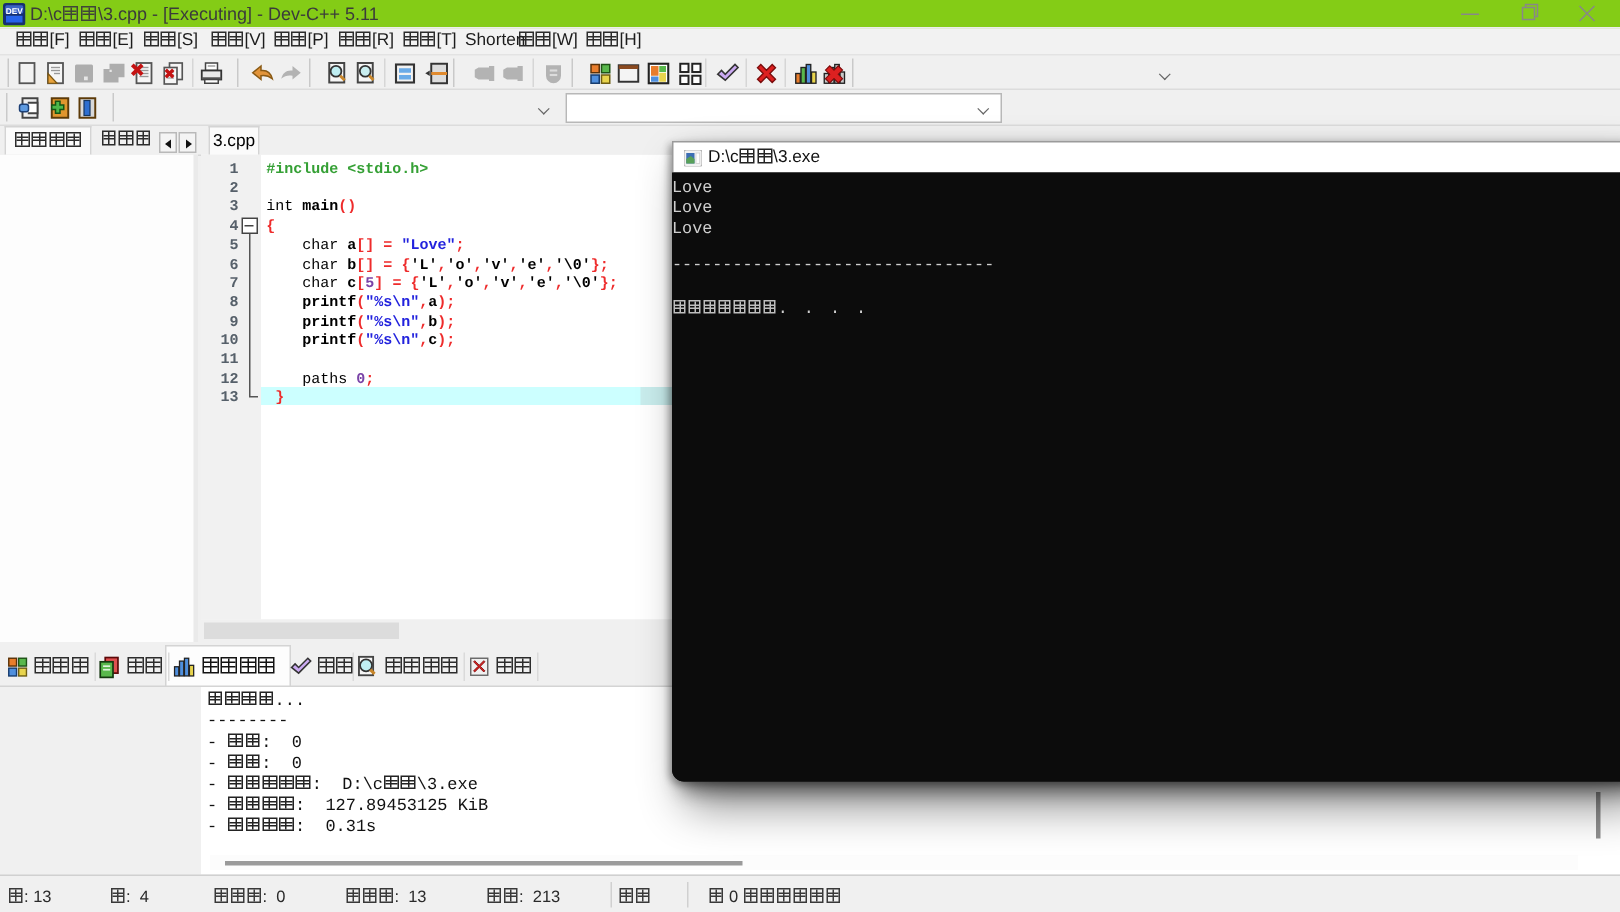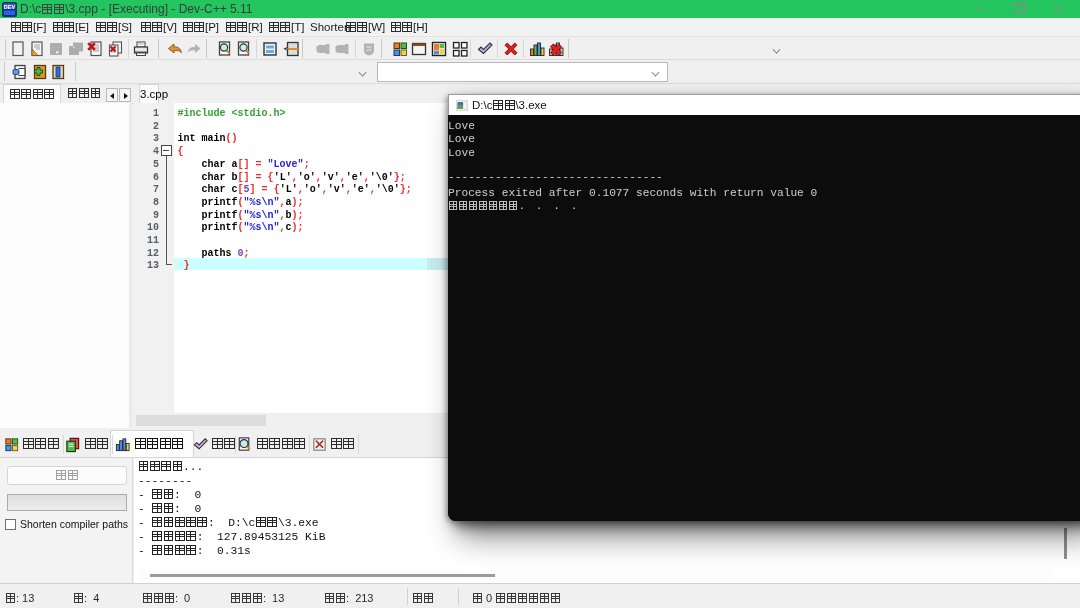--- a/index.html
+++ b/index.html
@@ -6,21 +6,21 @@
 body{position:relative;font-family:"Liberation Sans",sans-serif;background:#f0f0f0;-webkit-font-smoothing:antialiased}
 .abs{position:absolute}
 
 .c{display:inline-block;width:.86em;height:.84em;margin:0 .07em;vertical-align:-.05em;border:1px solid currentColor;
  background:
  linear-gradient(currentColor,currentColor) 50% 0/1px 100% no-repeat,
  linear-gradient(currentColor,currentColor) 0 30%/100% 1px no-repeat,
  linear-gradient(currentColor,currentColor) 0 65%/100% 1px no-repeat;
  opacity:.92}
 
-#titlebar{position:absolute;left:0;top:0;width:1080px;height:19px;background:#22c55e;border-bottom:1px solid #ececec}
+#titlebar{position:absolute;left:0;top:0;width:1080px;height:19px;background:#84cc16;border-bottom:1px solid #ececec}
 #title-text{position:absolute;left:20px;top:2px;font-size:12px;color:#3b3b3b;white-space:nowrap}
 
 #menubar{position:absolute;left:0;top:19px;width:1080px;height:17px;background:#f2f2f2;font-size:11.5px;color:#1c1c1c}
 #menubar span{position:absolute;top:2px;white-space:nowrap}
 
 #tb1{position:absolute;left:0;top:36px;width:1080px;height:24px;background:#f0f0f0;border-top:1px solid #e3e3e3;border-bottom:1px solid #dcdcdc}
 #tb2{position:absolute;left:0;top:60px;width:1080px;height:24px;background:#f0f0f0;border-bottom:1px solid #dcdcdc}
 .vsep{position:absolute;top:2px;width:1px;height:19px;background:#c9c9c9}
 .vsep2{position:absolute;top:2px;width:1px;height:19px;background:#d6d6d6}
 .combo{position:absolute;background:#fff;border:1px solid #b8b8b8;font-family:"Liberation Mono",monospace;color:#111}
@@ -33,21 +33,21 @@
 .navbtn{position:absolute;top:4px;width:12px;height:14px;background:#f4f4f4;border:1px solid #b9b9b9;font-size:7px;color:#111;text-align:center;line-height:12px}
 
 #leftpanel{position:absolute;left:0;top:103px;width:132px;height:325px;background:#fdfdfd;border-right:3px solid #eaeaea}
 
 #editor{position:absolute;left:134px;top:103px;width:946px;height:310px;background:#fff;font-family:"Liberation Mono",monospace;font-size:10px;line-height:12.7px;white-space:pre}
 #gutter{position:absolute;left:0;top:0;width:40px;height:310px;background:#f1f1f1}
 #lnums{position:absolute;left:0;top:5px;width:25px;text-align:right;font-weight:700;color:#56606a}
 #hl13{position:absolute;left:0;top:154.6px;width:946px;height:12.7px;background:#ccffff}
 #hl13b{position:absolute;left:293px;top:154.6px;width:21px;height:12.7px;background:#c9eded}
 #code{position:absolute;left:43.5px;top:5px;color:#000;font-weight:700}
-.k{font-weight:700}
+.k{font-weight:400}
 .r{color:#ee2b2b;font-weight:700}
 .s{color:#2222dd;font-weight:700}
 .g{color:#35a035;font-weight:700}
 .n{color:#7a44a8;font-weight:700}
 
 #foldbox{position:absolute;left:26.5px;top:41.5px;width:11px;height:11px;background:#fff;border:1px solid #444}
 #foldbox div{position:absolute;left:1.5px;top:4px;width:6px;height:1px;background:#444}
 #foldline{position:absolute;left:31.5px;top:53px;width:1px;height:108px;background:#555}
 #foldfoot{position:absolute;left:31.5px;top:160.6px;width:6px;height:1px;background:#555}
 
@@ -288,21 +288,21 @@
 
 <div id="tabrow">
  <div class="ltab act" style="left:3px;width:58px"><i class="c"></i><i class="c"></i><i class="c"></i><i class="c"></i></div>
  <div class="ltab" style="left:63px;width:42px"><i class="c"></i><i class="c"></i><i class="c"></i></div>
  <div class="navbtn" style="left:106px">
       <div style="position:absolute;left:3px;top:3.5px;width:0;height:0;border-top:3.5px solid transparent;border-bottom:3.5px solid transparent;border-right:4.5px solid #111"></div>
     </div>
  <div class="navbtn" style="left:119px">
       <div style="position:absolute;left:4px;top:3.5px;width:0;height:0;border-top:3.5px solid transparent;border-bottom:3.5px solid transparent;border-left:4.5px solid #111"></div>
     </div>
- <div class="ltab act" style="left:139px;width:20px;color:#000">3.cpp</div>
+ <div class="ltab act" style="left:139px;width:34px;color:#000">3.cpp</div>
  <div style="position:absolute;left:0;top:18.5px;width:448px;height:1px;background:#d8d8d8"></div>
 </div>
 
 <div id="leftpanel"></div>
 
 <div id="editor">
  <div id="hl13"></div>
  <div id="hl13b"></div>
  <div id="gutter"></div>
  <div id="lnums">1<br>2<br>3<br>4<br>5<br>6<br>7<br>8<br>9<br>10<br>11<br>12<br>13</div>
@@ -368,26 +368,20 @@
   <svg class="icon" style="left:236px;top:5px;width:17px;height:17px" viewBox="0 0 18 18">
         <rect x="3.5" y="2" width="10" height="13" fill="#f6f6f6" stroke="#444" stroke-width="1.3"></rect>
         <circle cx="8.5" cy="8" r="4.2" fill="#bfeef2" stroke="#333" stroke-width="1.2"></circle>
         <line x1="11.5" y1="11" x2="14.5" y2="14" stroke="#c8862a" stroke-width="2.2"></line>
       </svg>
   <svg class="icon" style="left:311px;top:5px;width:17px;height:17px" viewBox="0 0 18 18">
         <rect x="3" y="3" width="12" height="12" fill="#f0f0f0" stroke="#666" stroke-width="1"></rect>
         <path d="M5 5.5 L5.8 4.7 L9 7.9 L12.2 4.7 L13 5.5 L9.8 8.7 L13 11.9 L12.2 12.7 L9 9.5 L5.8 12.7 L5 11.9 L8.2 8.7 Z" fill="#dd2020" stroke="#7a0c0c" stroke-width="0.6"></path>
       </svg>
  </div>
- <div id="bleft">
-  <div id="abortbtn"><i class="c"></i><i class="c"></i></div>
-  <div id="pbar"></div>
-  <div id="cbx"></div>
-  <div id="cbxlab">Shorten compiler paths</div>
- </div>
  <div id="blog">
   <div class="row" style="top:3px"><i class="c"></i><i class="c"></i><i class="c"></i><i class="c"></i>...</div>
   <div class="row" style="top:17px">--------</div>
   <div class="row" style="top:31px">- <i class="c"></i><i class="c"></i>:  0</div>
   <div class="row" style="top:45px">- <i class="c"></i><i class="c"></i>:  0</div>
   <div class="row" style="top:59px">- <i class="c"></i><i class="c"></i><i class="c"></i><i class="c"></i><i class="c"></i>:  D:\c<i class="c"></i><i class="c"></i>\3.exe</div>
   <div class="row" style="top:73px">- <i class="c"></i><i class="c"></i><i class="c"></i><i class="c"></i>:  127.89453125 KiB</div>
   <div class="row" style="top:87px">- <i class="c"></i><i class="c"></i><i class="c"></i><i class="c"></i>:  0.31s</div>
  </div>
  <div id="bhscroll">
@@ -416,16 +410,15 @@
         <path d="M1.5 6 l3 -2 2.5 2 v3 h-5.5z" fill="#58a058"></path>
         <rect x="8" y="2" width="2.5" height="7" fill="#fdfdfd" stroke="#ccc" stroke-width="0.5"></rect>
       </svg>
   <span id="ctext">D:\c<i class="c"></i><i class="c"></i>\3.exe</span>
  </div>
  <div id="cbody">
   <div class="cl" style="top:4.5px">Love</div>
   <div class="cl" style="top:18.2px">Love</div>
   <div class="cl" style="top:31.9px">Love</div>
   <div class="cl" style="top:55.8px">--------------------------------</div>
-  <div class="cl" style="top:71.5px">Process exited after 0.1077 seconds with return value 0</div>
   <div class="cl" style="top:85.2px"><i class="c"></i><i class="c"></i><i class="c"></i><i class="c"></i><i class="c"></i><i class="c"></i><i class="c"></i><span style="word-spacing:4px">. . . .</span></div>
  </div>
 </div>
 
 </body></html>

